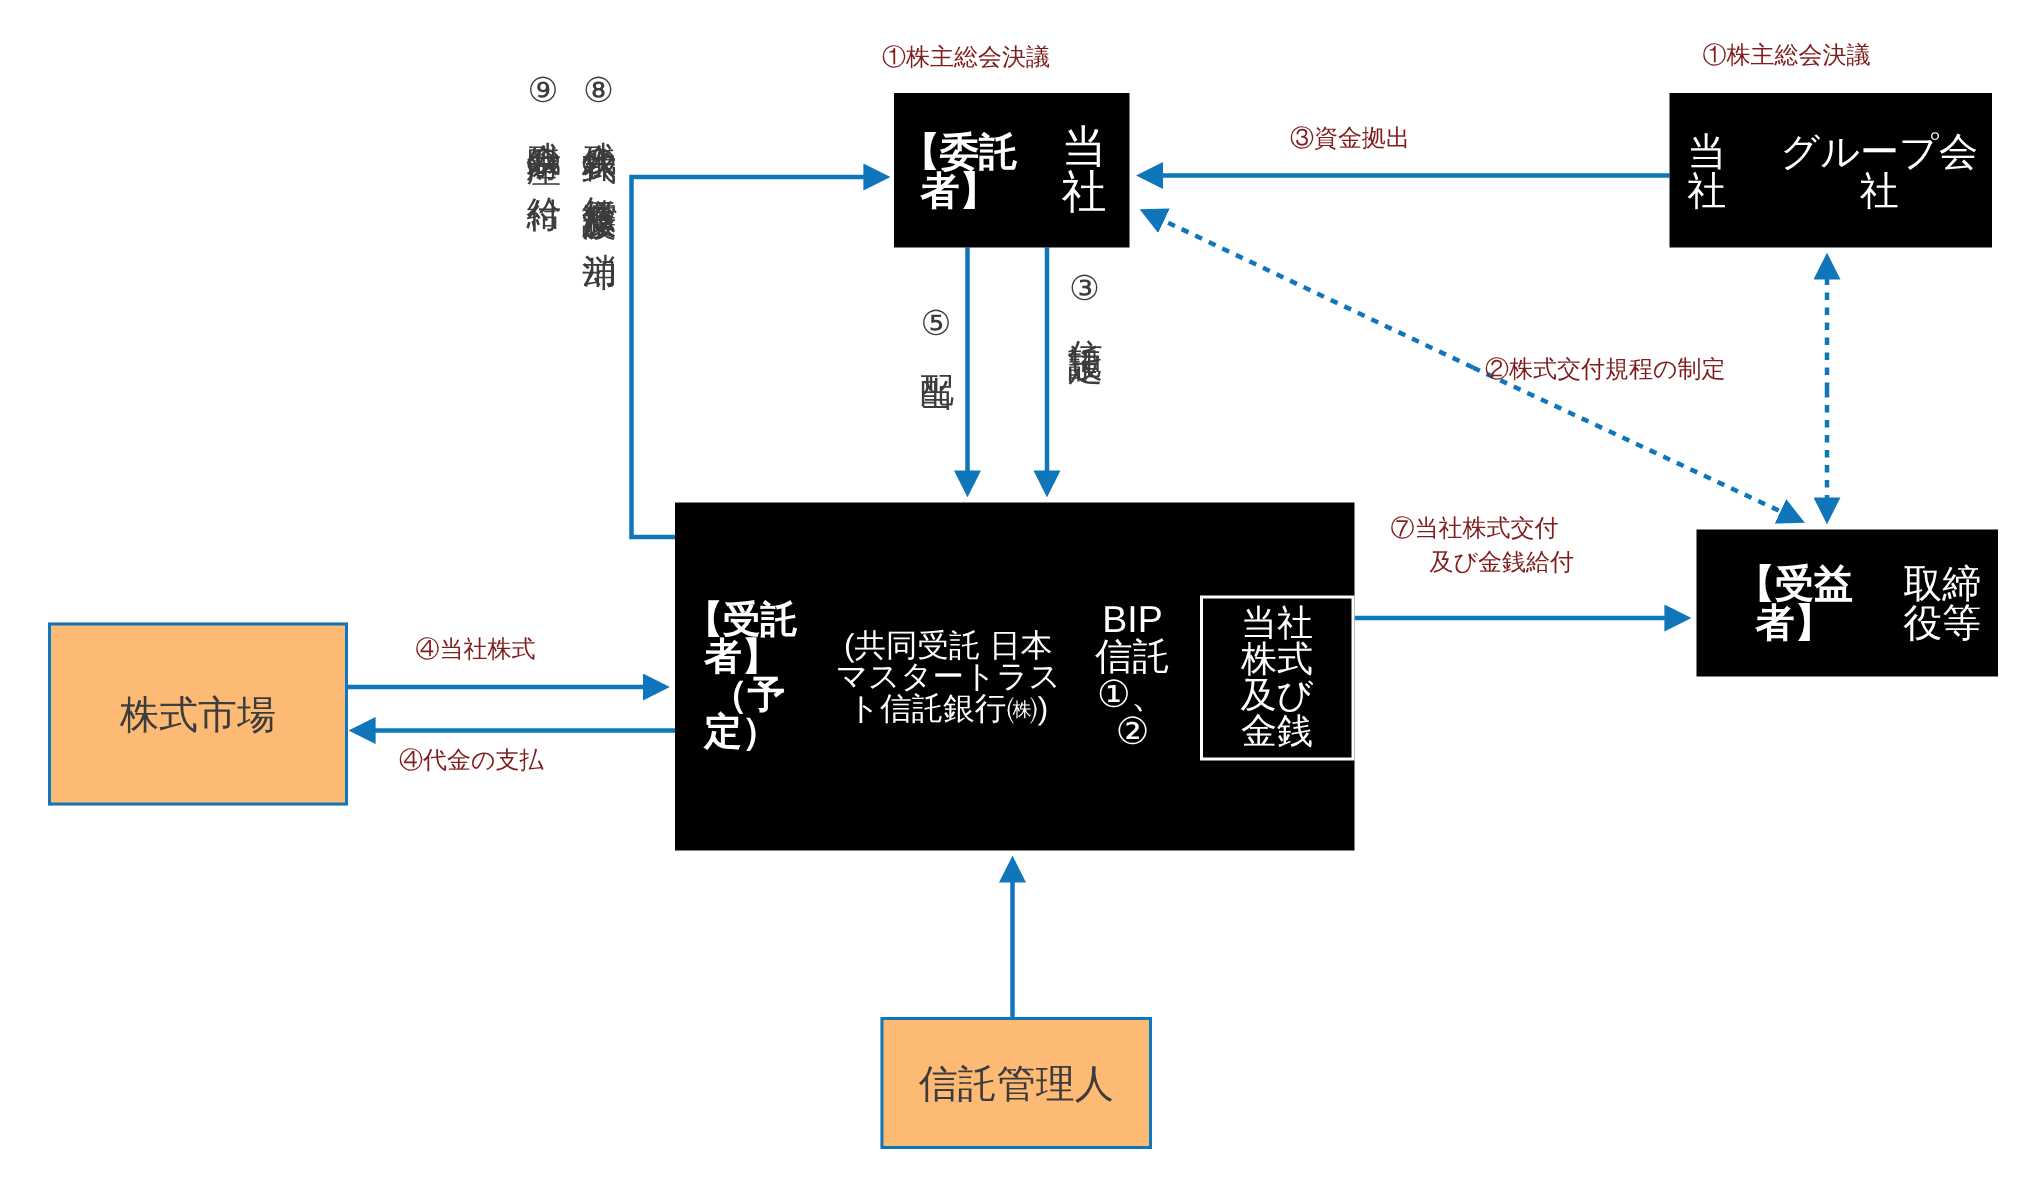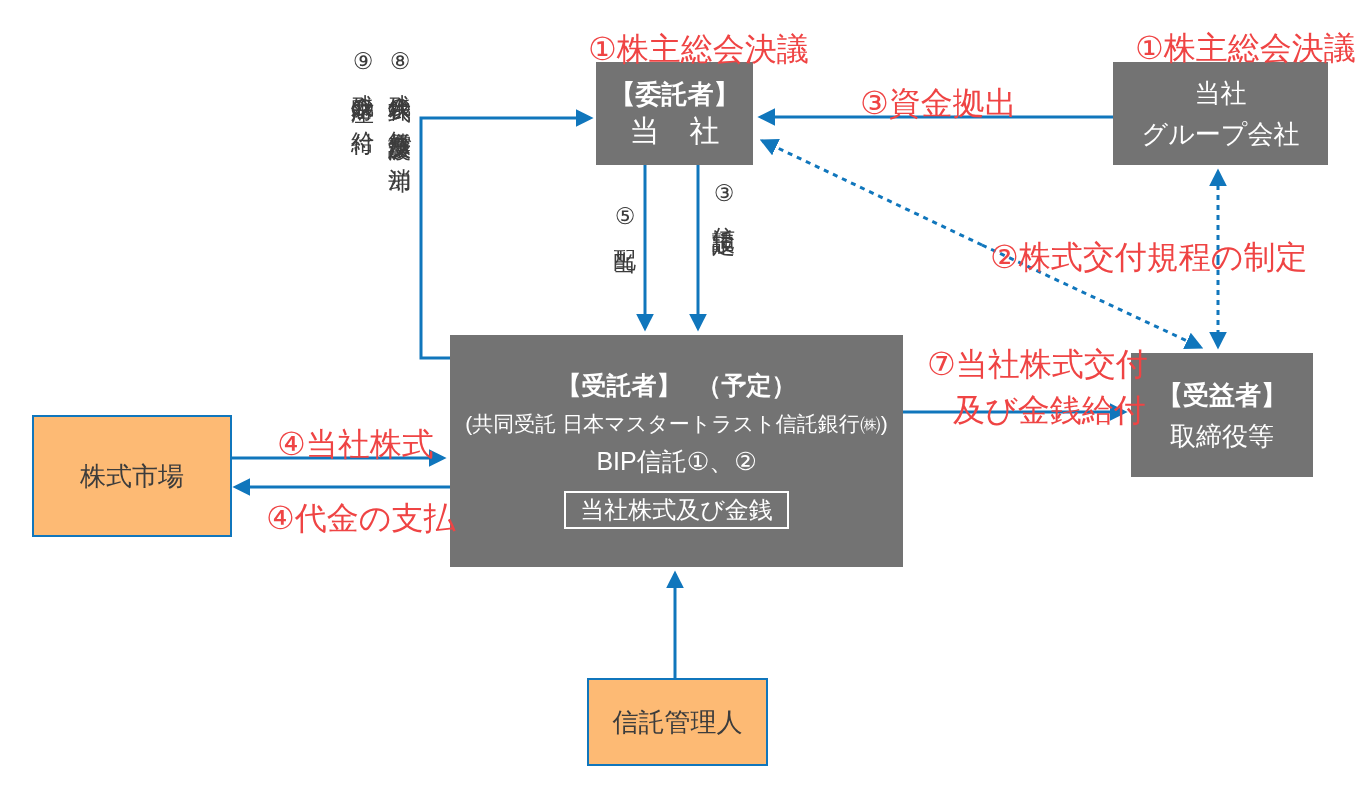--- a/index.html
+++ b/index.html
@@ -1,23 +1,23 @@
 <!DOCTYPE html>
 <html><head>
 <meta charset="utf-8">
 <style>
   html,body{margin:0;padding:0;background:#ffffff;}
   body{font-family:"Liberation Sans","DejaVu Sans",sans-serif;color:#3c3c3c;}
   #stage{position:relative;width:1360px;height:792px;background:#ffffff;overflow:hidden;}
   #connectors{position:absolute;left:0;top:0;width:1360px;height:792px;}
-  .bluebox{position:absolute;background:#737373;color:#ffffff;display:flex;flex-direction:column;
+  .bluebox{position:absolute;background:#000000;color:#ffffff;display:flex;flex-direction:row;
            align-items:center;justify-content:center;text-align:center;}
   .whitebox{position:absolute;background:#fdba74;border:2.5px solid #1076bc;color:#3c3c3c;
             display:flex;align-items:center;justify-content:center;text-align:center;}
-  .lbl{position:absolute;font-size:32px;white-space:nowrap;color:#ef4444;}
+  .lbl{position:absolute;font-size:16px;white-space:nowrap;color:#7f1d1d;font-family:Liberation Serif, serif;}
   .v-lbl{position:absolute;writing-mode:vertical-rl;text-orientation:upright;
          font-size:23px;letter-spacing:2px;white-space:nowrap;color:#3c3c3c;}
   .t1{font-size:25px;font-weight:700;line-height:1;}
   .t2{font-size:25px;line-height:1;}
   .t3{font-size:21px;line-height:1;}
   .innerbox{border:2px solid #ffffff;padding:5px 14px;font-size:24px;line-height:1;margin-top:2px;}
   .gap8{gap:9px;}
   .gap13{gap:15px;}
 </style>
 </head>
@@ -64,21 +64,21 @@
   <div class="bluebox gap13" style="left:450px;top:335px;width:453px;height:232px;">
     <div class="t1">
       <span>【受託者】</span>
       <span style="margin-left:8px;">（予定）</span>
     </div>
     <div class="t3">(共同受託 日本マスタートラスト信託銀行㈱)</div>
     <div class="t2">BIP信託①、②</div>
     <div class="innerbox">当社株式及び金銭</div>
   </div>
 
-  <div class="bluebox gap13" style="left:1131px;top:353px;width:182px;height:124px;">
+  <div class="bluebox gap13" style="left:1131px;top:353px;width:182px;height:98px;padding-left:19px;">
     <div class="t1" style="font-size:26px;">【受益者】</div>
     <div class="t2" style="font-size:26px;">取締役等</div>
   </div>
 
   <div class="whitebox" style="left:32px;top:415px;width:196px;height:118px;font-size:26px;">
     <span>株式市場</span>
   </div>
 
   <div class="whitebox" style="left:587px;top:678px;width:177px;height:84px;font-size:26px;">
     <span>信託管理人</span>

